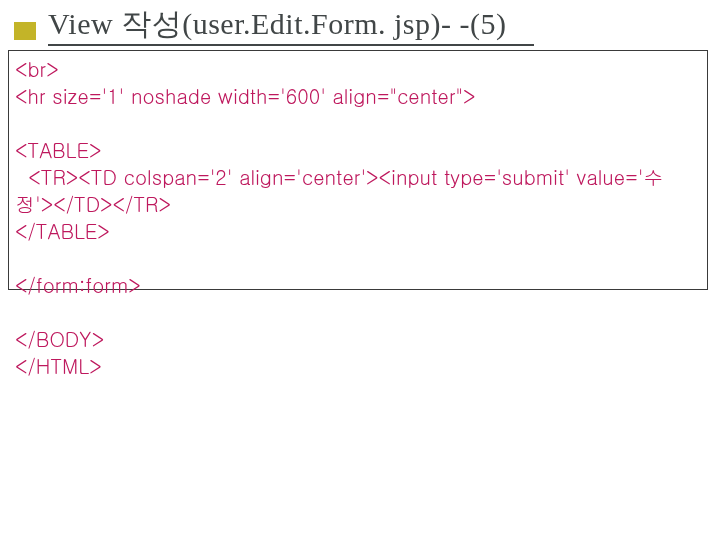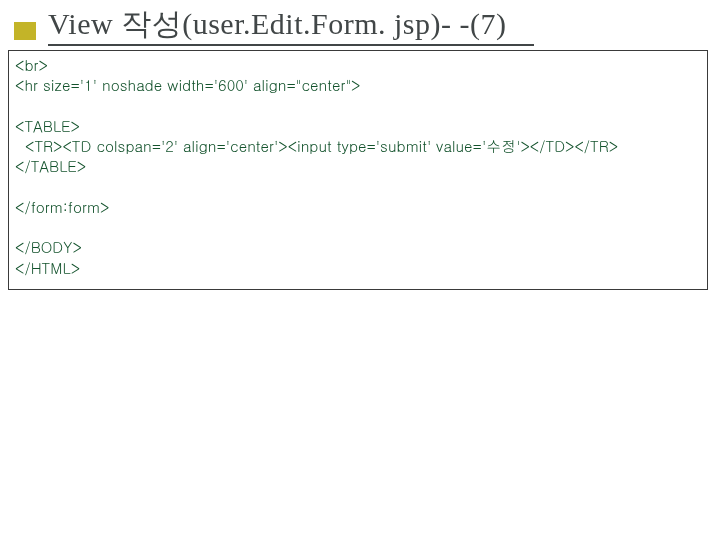--- a/index.html
+++ b/index.html
@@ -44,34 +44,34 @@
   .code-box {
     position: absolute;
     left: 8px;
     top: 50px;
     width: 700px;
     height: 240px;
     border: 1px solid #3a3a3a;
     box-sizing: border-box;
     padding: 4px 6px 6px 6px;
     font-family: Gulim, "Malgun Gothic", Arial, sans-serif;
-    font-size: 15px;
+    font-size: 20px;
     line-height: 1.35;
-    color: #14532d;
+    color: #be185d;
     white-space: pre-wrap;
   }
 </style>
 </head>
 <body>
 
 <div class="slide">
 
   <div class="accent-bar"></div>
 
-  <div class="title">View 작성(user.Edit.Form. jsp)- -(7)</div>
+  <div class="title">View 작성(user.Edit.Form. jsp)- -(5)</div>
   <div class="title-underline"></div>
 
   <div class="code-box"><span>&lt;br&gt;</span>
 <span>&lt;hr size='1' noshade width='600' align="center"&gt;</span>
 <span></span>
 <span>&lt;TABLE&gt;</span>
 <span>  &lt;TR&gt;&lt;TD colspan='2' align='center'&gt;&lt;input type='submit' value='수정'&gt;&lt;/TD&gt;&lt;/TR&gt;</span>
 <span>&lt;/TABLE&gt;</span>
 <span></span>
 <span>&lt;/form:form&gt;</span>

